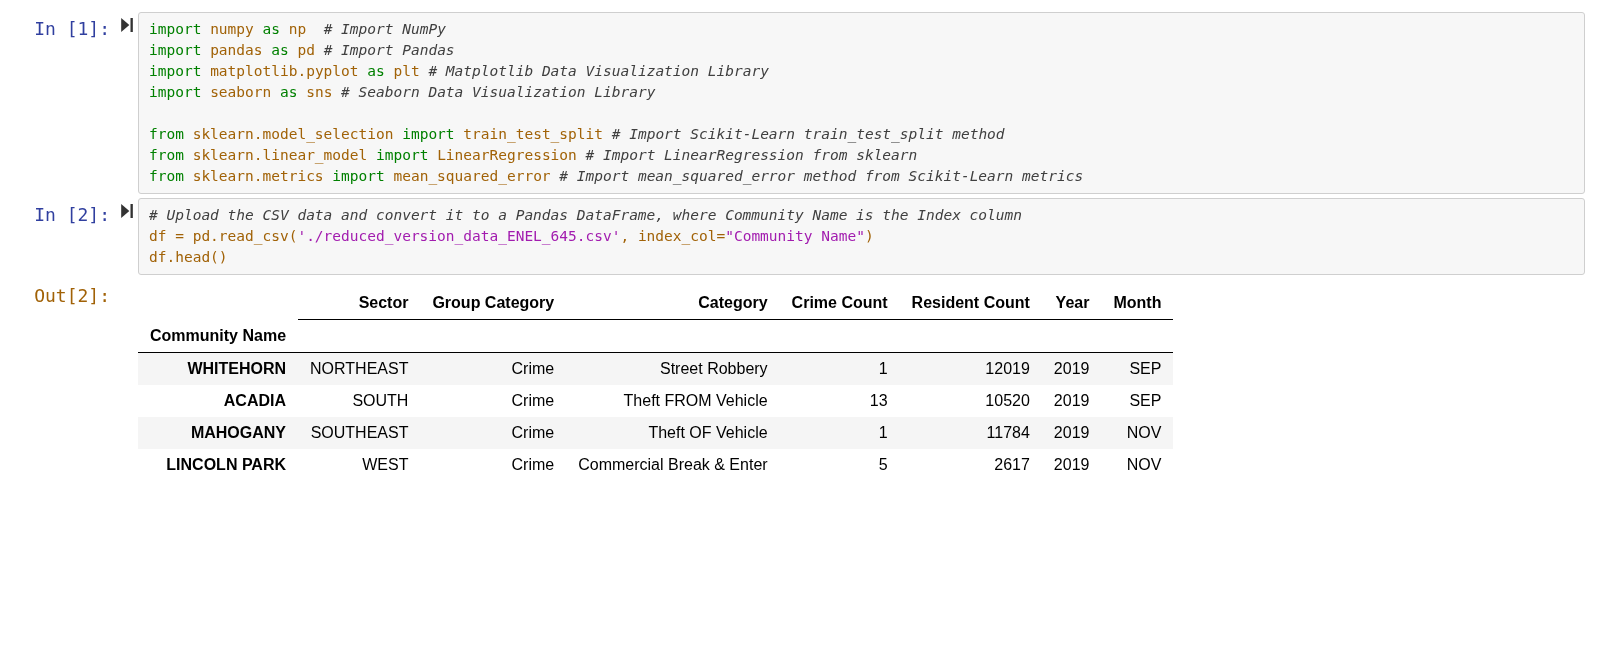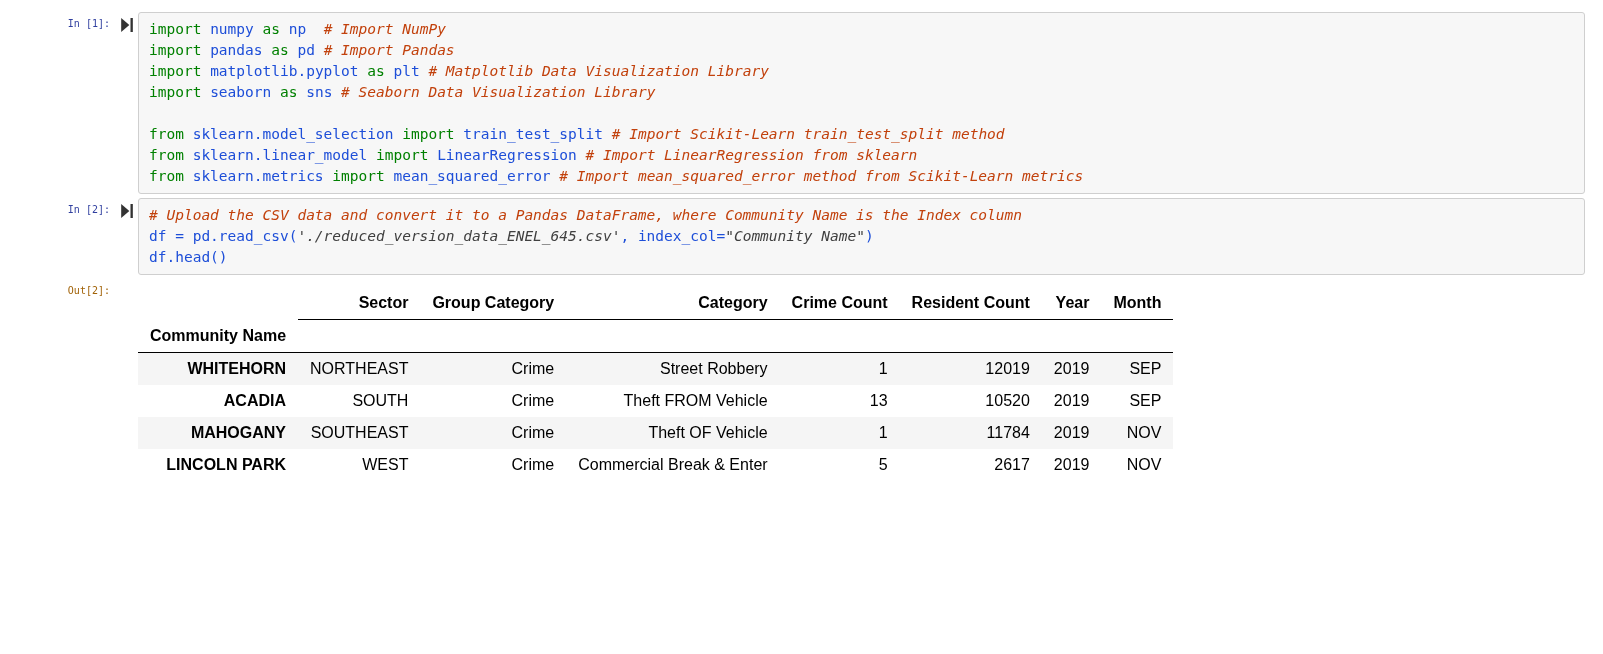--- a/index.html
+++ b/index.html
@@ -17,21 +17,21 @@
     align-items: flex-start;
     margin: 4px 0;
     padding: 0 6px;
   }
   .prompt {
     width: 110px;
     flex: 0 0 110px;
     text-align: right;
     padding: 6px 6px 0 0;
     font-family: "DejaVu Sans Mono", Menlo, Consolas, monospace;
-    font-size: 10px;
+    font-size: 18px;
     line-height: 1.25;
     min-height: 1em;
   }
   .prompt-in { color: #303F9F; }
   .prompt-out { color: #a16207; }
   .run-ctrl {
     width: 22px;
     flex: 0 0 22px;
     padding-top: 6px;
     display: flex;
@@ -50,23 +50,23 @@
     border-radius: 3px;
     padding: 6px 10px;
     font-family: "DejaVu Sans Mono", Menlo, Consolas, monospace;
     font-size: 14.5px;
     line-height: 1.45;
     white-space: pre;
     overflow-x: auto;
     color: #000;
   }
   .kw   { color: #008000; font-weight: normal; }
-  .name { color: #1d4ed8; }
-  .cmt  { color: #c2410c; font-style: italic; }
-  .str  { color: #404040; font-style: italic; }
+  .name { color: #a16207; }
+  .cmt  { color: #404040; font-style: italic; }
+  .str  { color: #a21caf; }
 
   .output-area {
     font-family: Arial, Helvetica, sans-serif;
     font-size: 13px;
     padding: 8px 0 0 0;
   }
   table.dataframe {
     border-collapse: collapse;
     border: none;
     font-size: 16px;

